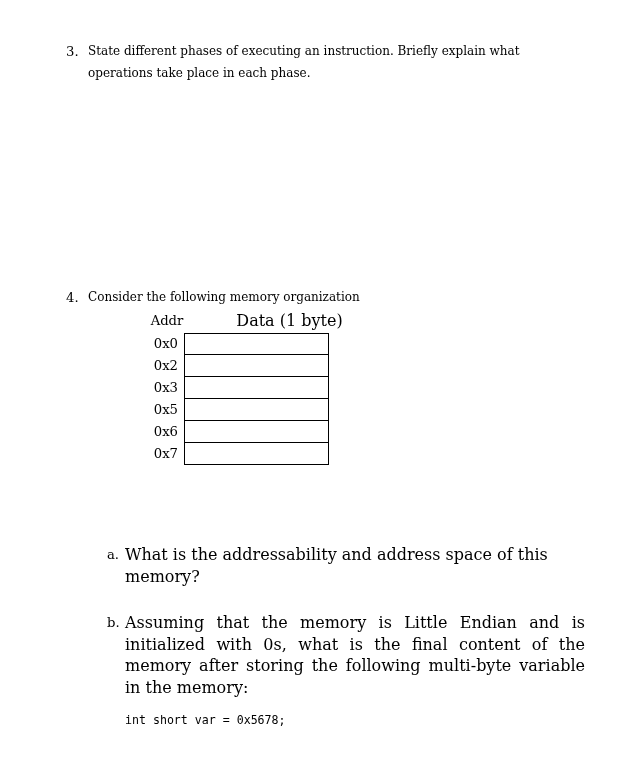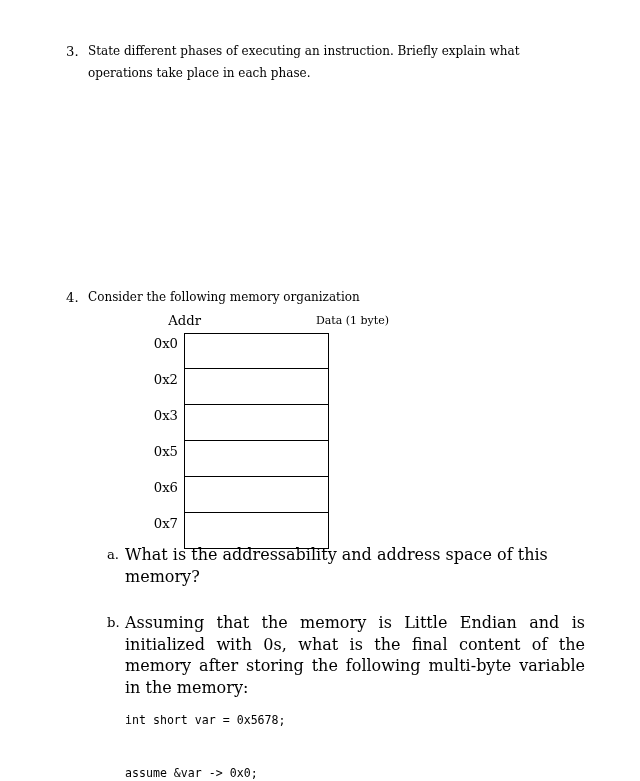--- a/index.html
+++ b/index.html
@@ -61,45 +61,45 @@
     position: absolute;
     left: 136px;
     top: 311px;
   }
   .mem-headers {
     position: relative;
     height: 21px;
   }
   .hdr-addr {
     position: absolute;
-    left: 11px;
+    left: 4px;
     top: 0px;
     width: 54px;
-    text-align: right;
+    text-align: center;
     font-size: 13.2px;
     line-height: 20px;
   }
   .hdr-data {
     position: absolute;
     left: 54px;
     top: 0px;
     width: 199px;
-    text-align: right;
-    font-size: 11px;
+    text-align: center;
+    font-size: 16px;
     line-height: 20px;
   }
 
   .mem-rows {
     position: relative;
     margin-top: 1px;
   }
   .mem-row {
     display: flex;
     align-items: stretch;
-    height: 36px;
+    height: 22px;
   }
   .addr-cell {
     width: 48px;
     flex: 0 0 48px;
     font-size: 13.2px;
     line-height: 21.7px;
     text-align: right;
     padding-right: 6px;
     box-sizing: border-box;
   }
@@ -220,16 +220,15 @@
     <div class="sub-body">What is the addressability and address space of this memory?</div>
   </div>
 
   <div class="subpart" id="subpart-b">
     <div class="sub-marker">b.</div>
     <div class="sub-body">Assuming that the memory is Little Endian and is initialized with 0s, what is the final content of the memory after storing the following multi-byte variable in the memory:</div>
   </div>
 
   <div class="code-block">
     <div>int short var = 0x5678;</div>
-    <div>assume &amp;var -&gt; 0x0;</div>
   </div>
 
 </div>
 
 </body></html>

